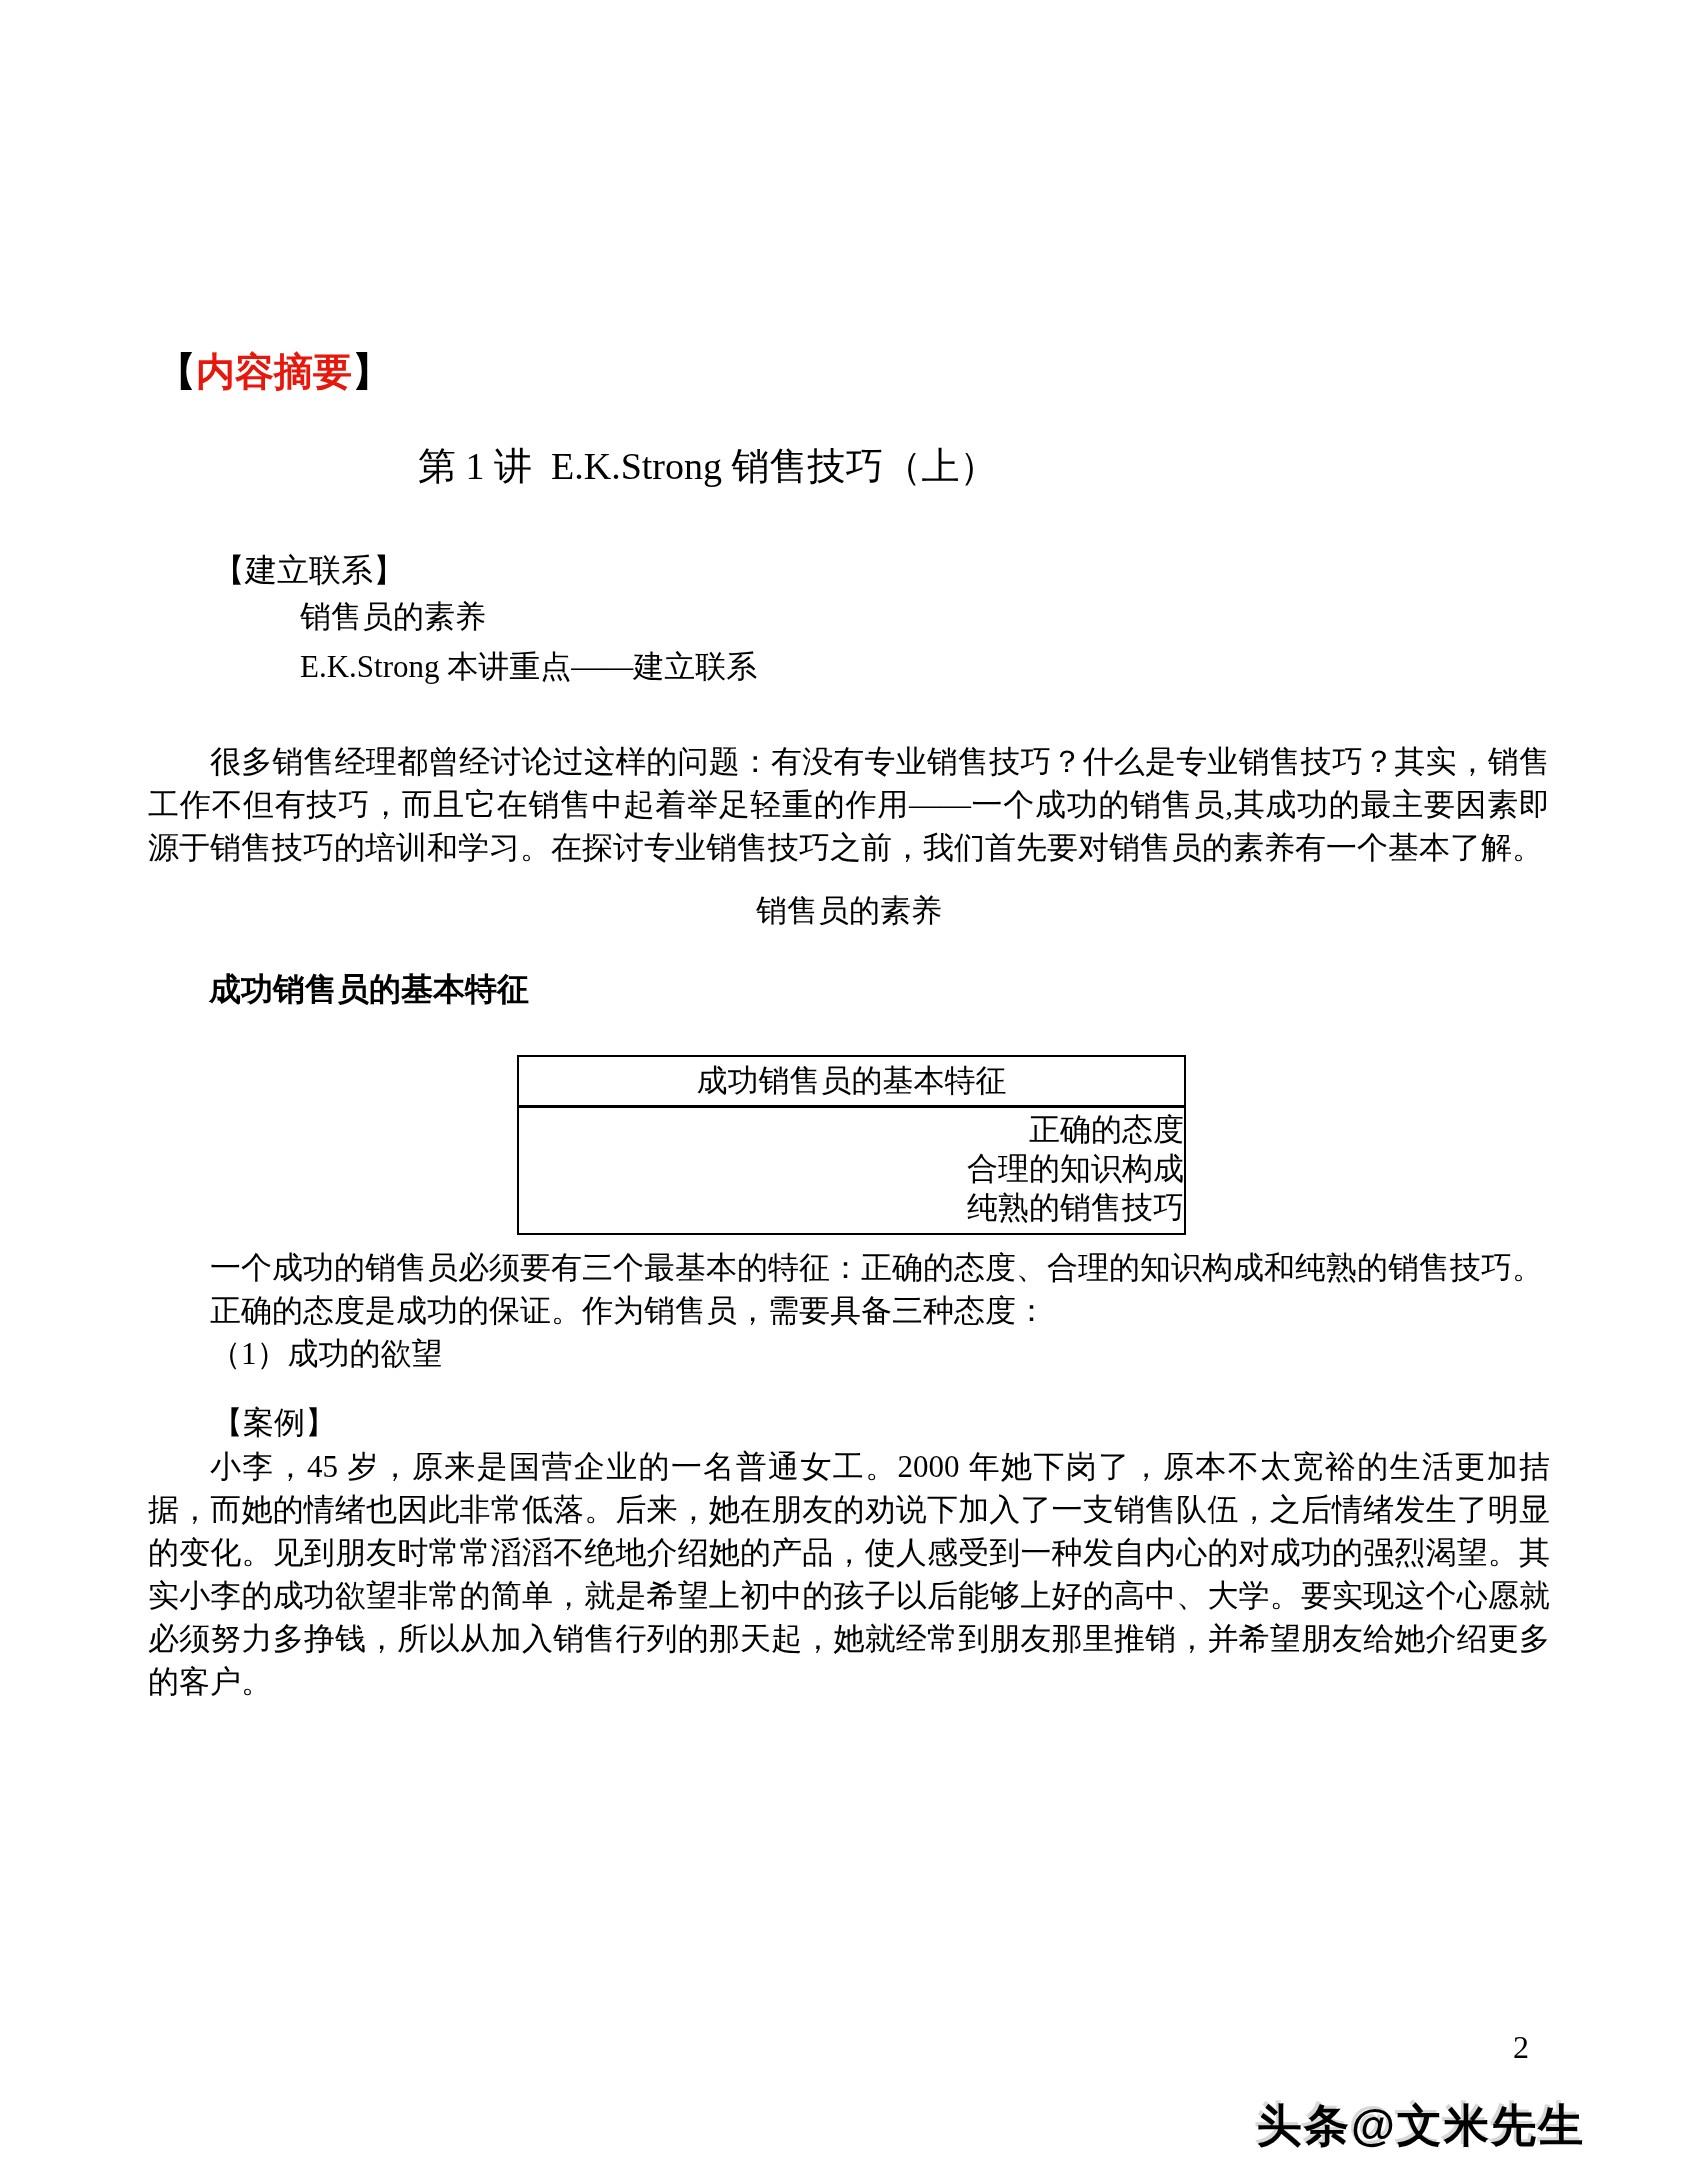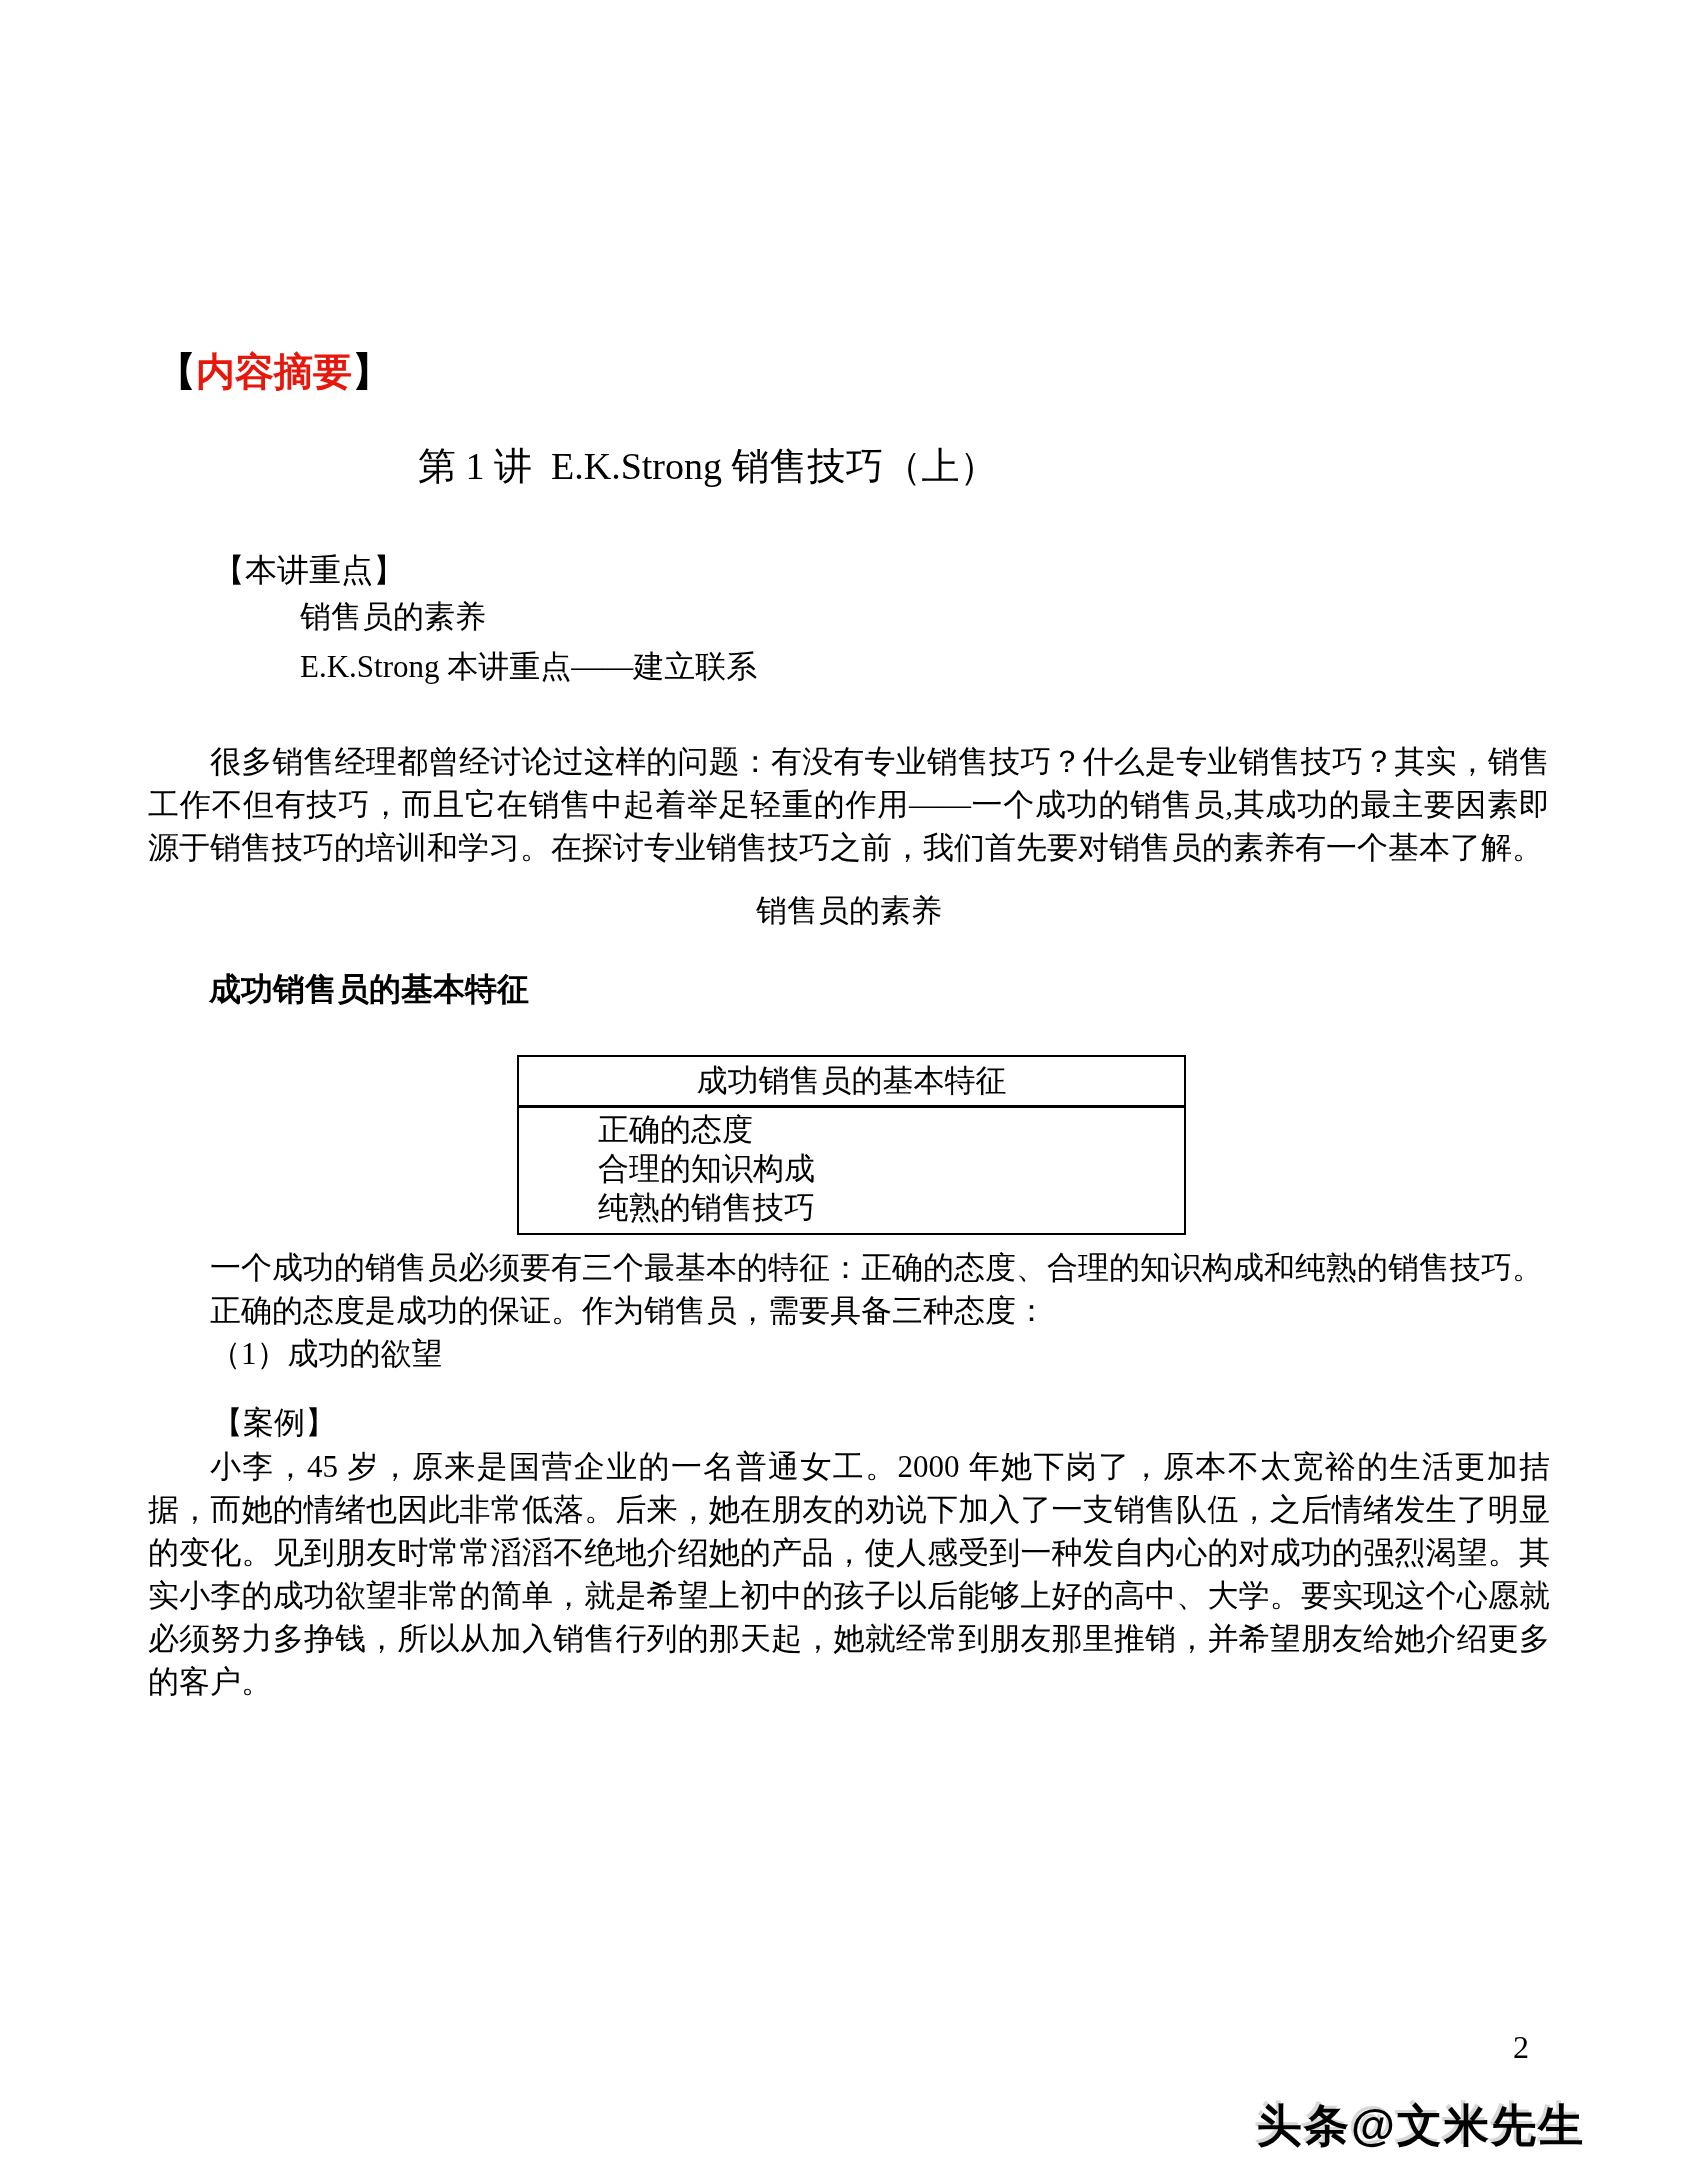--- a/index.html
+++ b/index.html
@@ -65,21 +65,21 @@
     margin: 45px 0 0 369px;
     width: 665px;
     border: 2.8px solid #000000;
   }
   .t-header {
     font-size: 31px;
     line-height: 48px;
     text-align: center;
     border-bottom: 3.4px solid #000000;
   }
-  .t-body { padding: 2.8px 0 5.5px 79px; }
+  .t-body { padding: 2.8px 0 5.5px 79px; text-align: right; }
   .t-row { font-size: 31px; line-height: 39px; }
   .table-note { margin-top: 11px; }
   .attitude-heading {
     margin: 40px 0 0 63px;
     font-size: 32px;
     font-weight: bold;
     line-height: 41px;
   }
   .plain-line {
     font-size: 31px;
@@ -114,21 +114,21 @@
 </head>
 <body>
 
 <div class="page">
   <div class="content">
 
     <h1 class="summary-heading"><span>【</span><span class="red-text">内容摘要</span><span>】</span></h1>
 
     <div class="lecture-title">第 1 讲  E.K.Strong 销售技巧（上）</div>
 
-    <div class="keypoints-heading">【本讲重点】</div>
+    <div class="keypoints-heading">【建立联系】</div>
 
     <div class="keypoint-item">销售员的素养</div>
     <div class="keypoint-item">E.K.Strong 本讲重点——建立联系</div>
 
     <p class="para intro">很多销售经理都曾经讨论过这样的问题：有没有专业销售技巧？什么是专业销售技巧？其实，销售工作不但有技巧，而且它在销售中起着举足轻重的作用——一个成功的销售员,其成功的最主要因素即源于销售技巧的培训和学习。在探讨专业销售技巧之前，我们首先要对销售员的素养有一个基本了解。</p>
 
     <div class="center-heading">销售员的素养</div>
 
     <div class="subsection-heading">成功销售员的基本特征</div>
 

